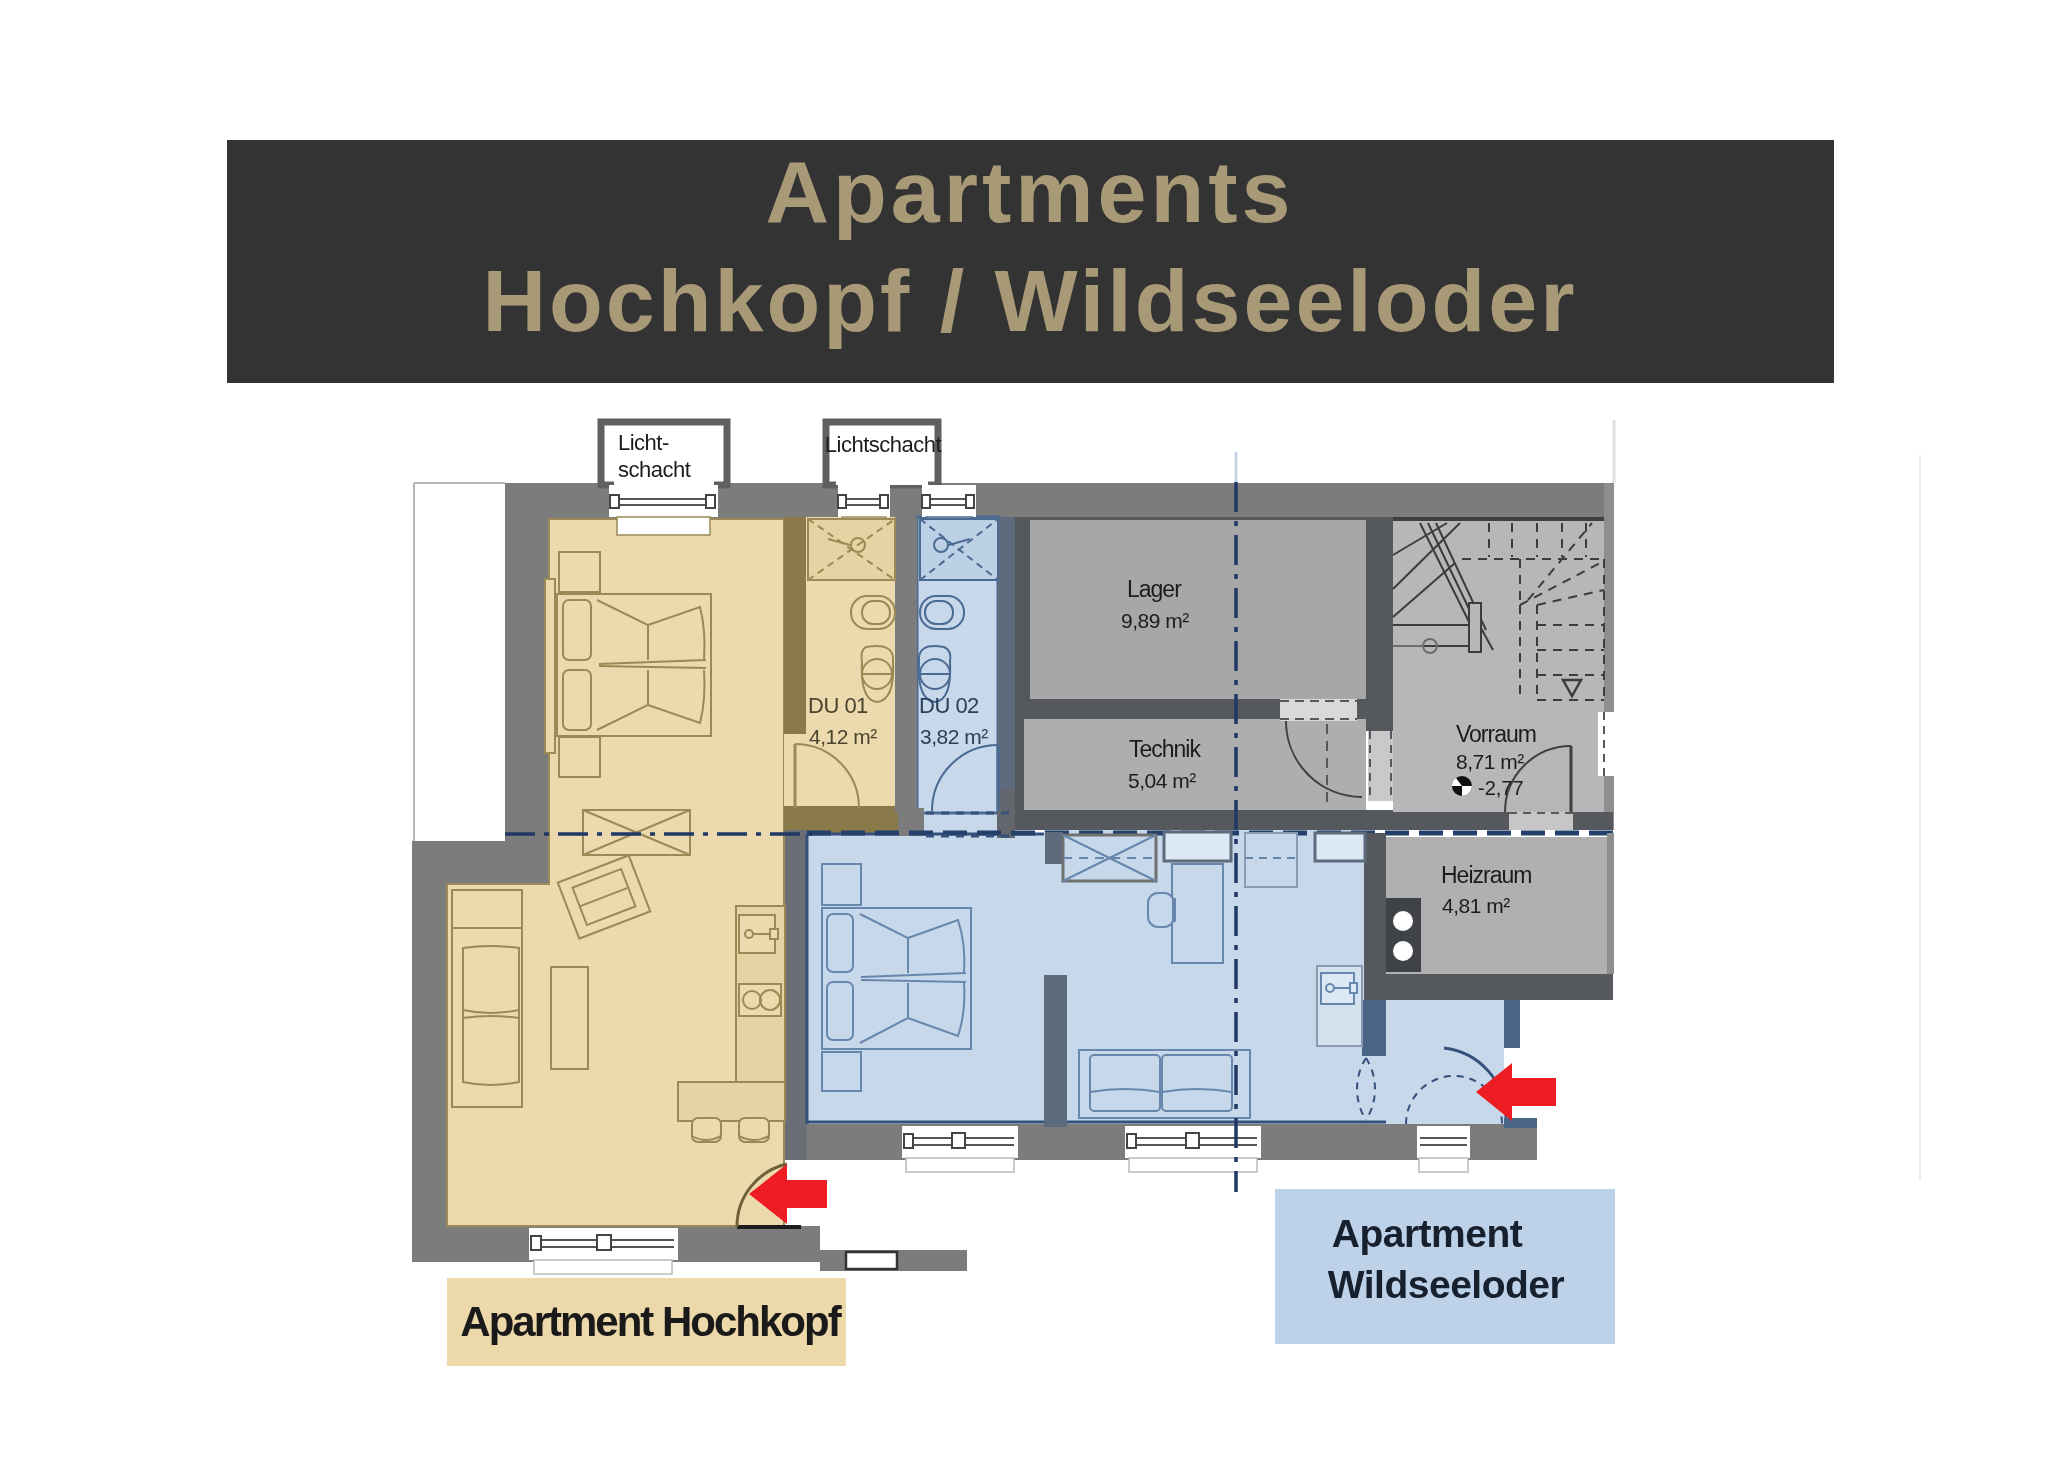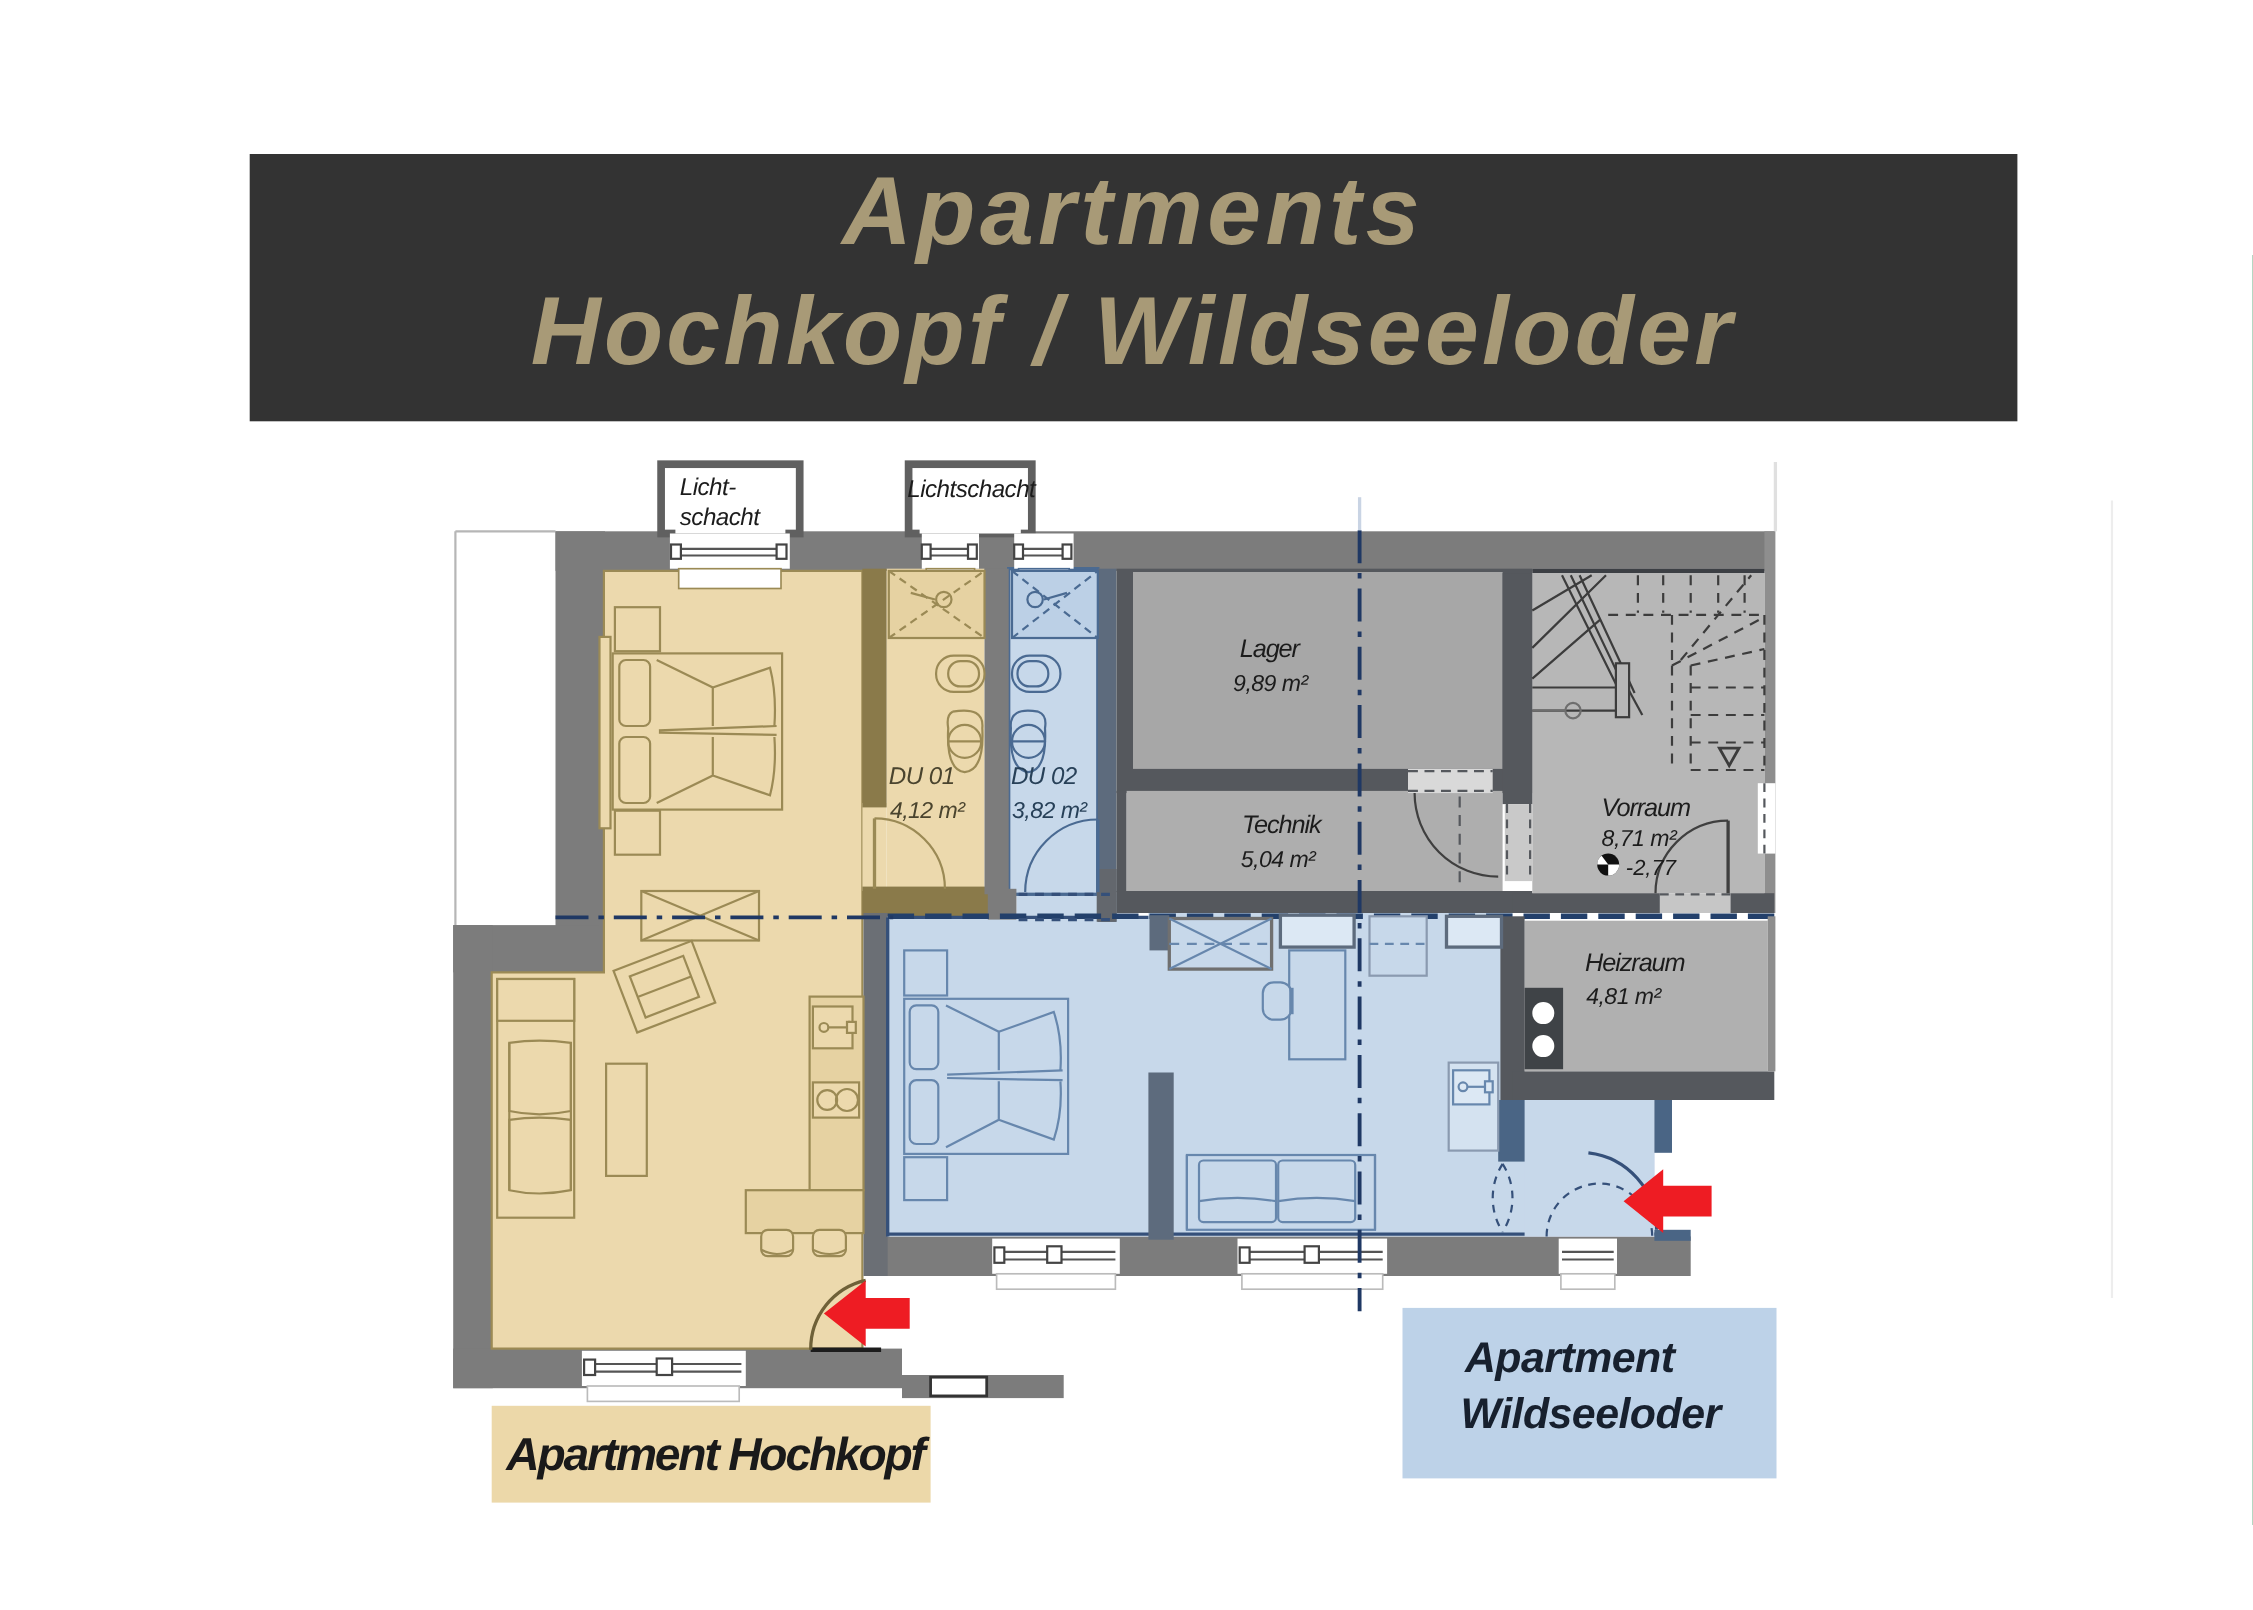--- a/index.html
+++ b/index.html
@@ -1,16 +1,16 @@
 <!DOCTYPE html>
 <html><head>
 <meta charset="utf-8">
 <style>
   html,body{margin:0;padding:0;background:#ffffff;}
-  .page{width:2048px;height:1464px;position:relative;background:#15803d;overflow:hidden;font-style:italic;}
+  .page{width:2048px;height:1464px;position:relative;background:#bef264;overflow:hidden;}
   svg{display:block;}
   text{font-family:"Liberation Sans", sans-serif;}
 </style>
 </head>
 <body>
 <div class="page">
 <svg width="2048" height="1464" viewBox="0 0 2048 1464" xmlns="http://www.w3.org/2000/svg">
 
 <rect x="0" y="0" width="2048" height="1464" fill="#ffffff"></rect>
 

